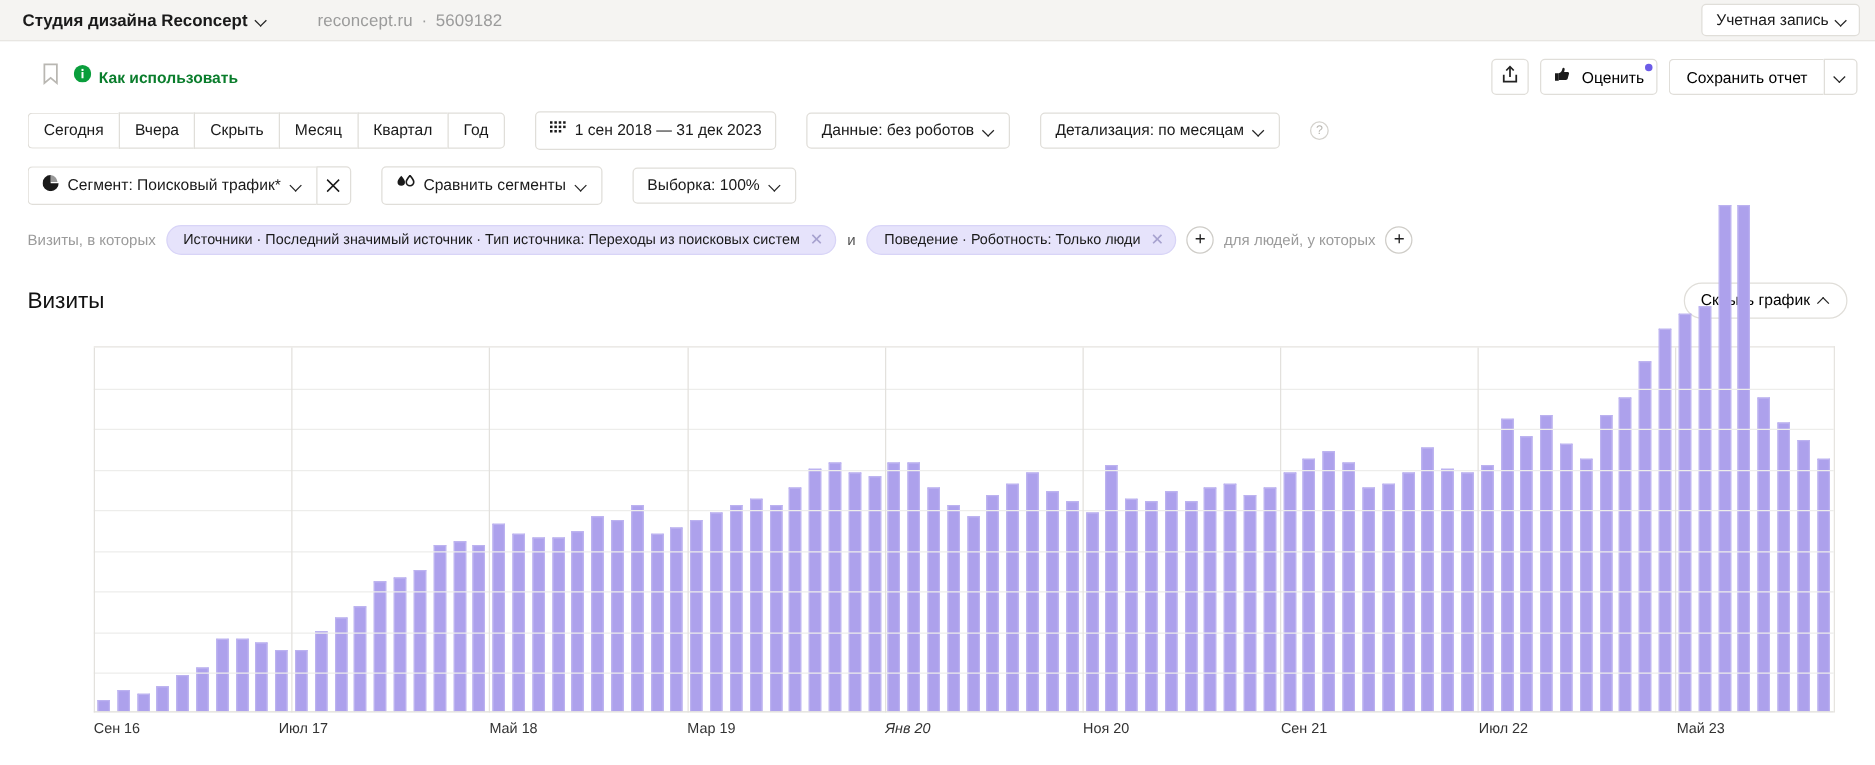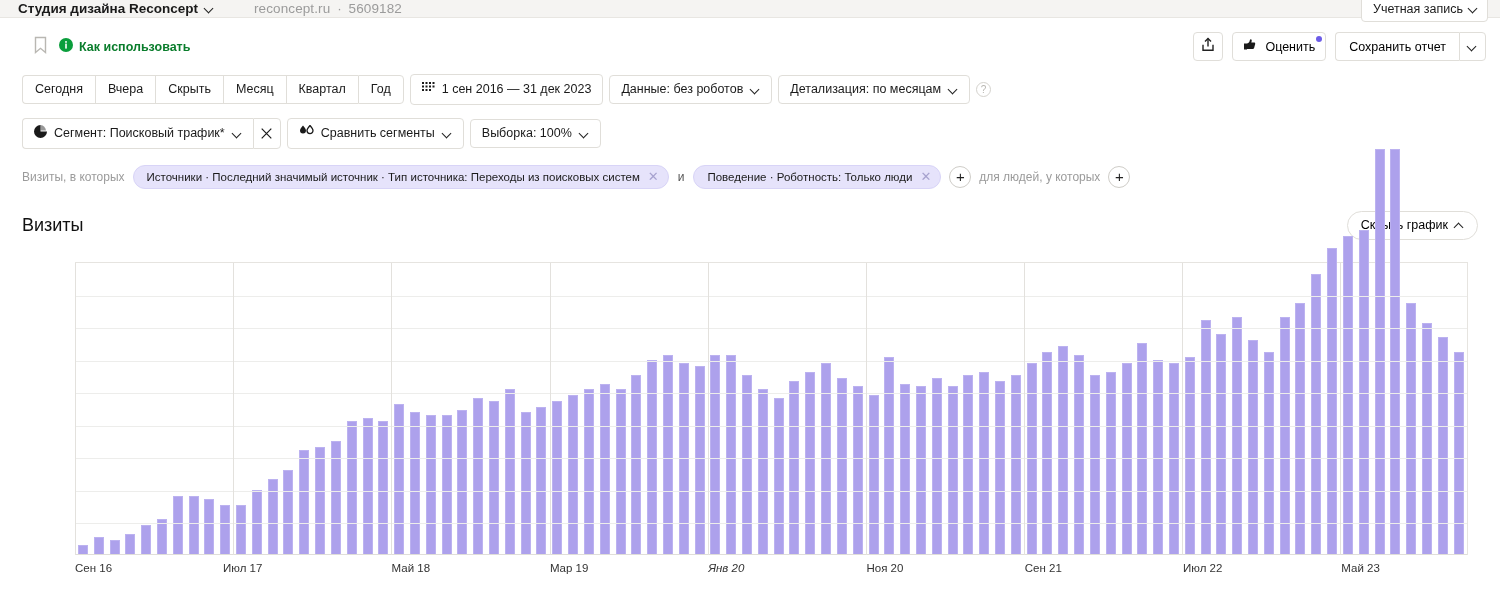--- a/index.html
+++ b/index.html
@@ -8,21 +8,21 @@
     width:1500px; height:612px;
     background:#fff;
     font-family:"Liberation Sans", sans-serif;
     color:#000;
     overflow:hidden;
     -webkit-font-smoothing:antialiased;
   }
 
   
   .topbar{
-    height:18px;
+    height:33px;
     background:#f5f4f2;
     border-bottom:1px solid #e8e6e2;
     display:flex; align-items:center;
     padding:0 12px 0 18px;
   }
   .counter-name{
     font-size:13.5px; font-weight:700; color:#1a1a1a;
     display:flex; align-items:center; gap:7px; cursor:pointer;
   }
   .counter-meta{
@@ -84,21 +84,21 @@
     cursor:pointer;
   }
   .split-btn .arrow{
     height:29px; width:27px; border:1px solid #e0ded9;
     border-radius:0 4px 4px 0; background:#fff;
     display:flex; align-items:center; justify-content:center; cursor:pointer;
   }
 
   
   .toolbar{
-    display:flex; align-items:center; gap:6px;
+    display:flex; align-items:center; gap:24px;
     padding:13px 0 0 22px;
   }
   .seg-group{ display:flex; }
   .seg-group .seg{
     border:1px solid #e0ded9; border-right:none;
     background:#fff; font-size:12.5px; color:#1a1a1a;
     padding:6px 12px 7px; cursor:pointer; white-space:nowrap;
   }
   .seg-group .seg:first-child{ border-radius:4px 0 0 4px; }
   .seg-group .seg:last-child{ border-radius:0 4px 4px 0; border-right:1px solid #e0ded9; }
@@ -289,21 +289,21 @@
           <rect x="0" y="4.5" width="2" height="2"></rect>
             <rect x="3.5" y="4.5" width="2" height="2"></rect>
             <rect x="7" y="4.5" width="2" height="2"></rect>
             <rect x="10.5" y="4.5" width="2" height="2"></rect>
           <rect x="0" y="8" width="2" height="2"></rect>
             <rect x="3.5" y="8" width="2" height="2"></rect>
             <rect x="7" y="8" width="2" height="2"></rect>
         </g>
       </svg>
     </span>
-    <span>1 сен 2016 — 31 дек 2023</span>
+    <span>1 сен 2018 — 31 дек 2023</span>
   </div>
 
   <div class="pill">
     <span>Данные: без роботов</span>
     <span class="chev"></span>
   </div>
 
   <div class="pill">
     <span>Детализация: по месяцам</span>
     <span class="chev"></span>

